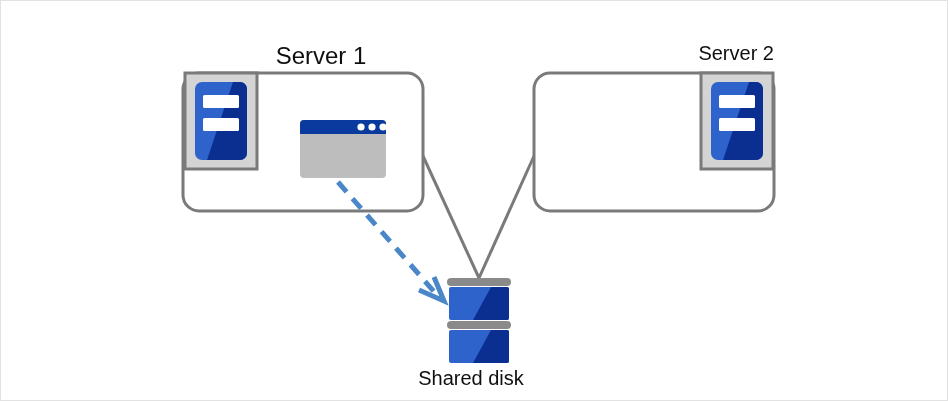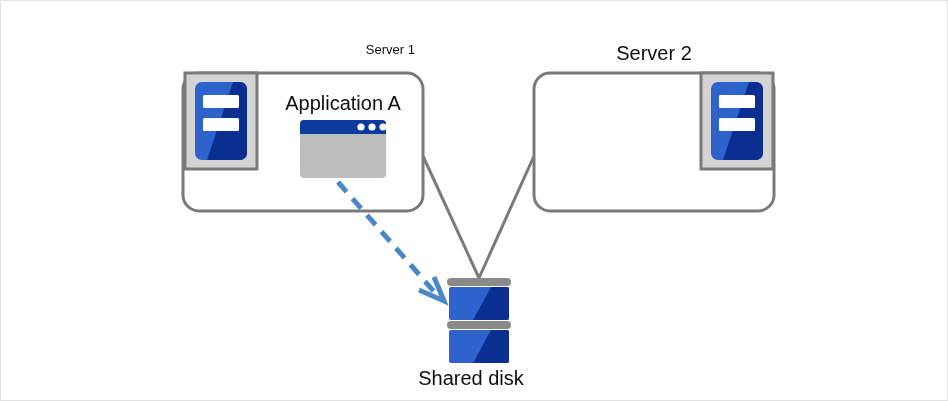--- a/index.html
+++ b/index.html
@@ -25,31 +25,31 @@
     height: 401px;
   }
   .label {
     position: absolute;
     color: #0f0f0f;
     font-family: "Liberation Sans", sans-serif;
     white-space: pre;
     user-select: none;
   }
   #label-server1 {
-    left: 174px;
+    left: 200px;
     top: 41px;
     width: 240px;
-    text-align: right;
-    font-size: 13px;
+    text-align: center;
+    font-size: 24px;
   }
   #label-server2 {
     left: 533px;
     top: 41px;
     width: 240px;
-    text-align: center;
+    text-align: right;
     font-size: 20px;
   }
   #label-app-a {
     left: 262px;
     top: 91px;
     width: 160px;
     text-align: center;
     font-size: 20px;
   }
   #label-shared-disk {
@@ -146,17 +146,16 @@
       <path d="M 337 181 L 436 294" fill="none" stroke="#4a87c8" stroke-width="5" stroke-dasharray="13 9" stroke-linecap="butt"></path>
       <path d="M 418 289 L 443 300 L 433 276" fill="none" stroke="#4a87c8" stroke-width="5" stroke-linejoin="miter" stroke-linecap="butt"></path>
     </g>
 
   </svg>
 
   <div class="label" id="label-server1">Server 1</div>
 
   <div class="label" id="label-server2">Server 2</div>
 
-  <div class="label" id="label-app-a">Application A</div>
 
   <div class="label" id="label-shared-disk">Shared disk</div>
 
 </div>
 
 </body></html>

